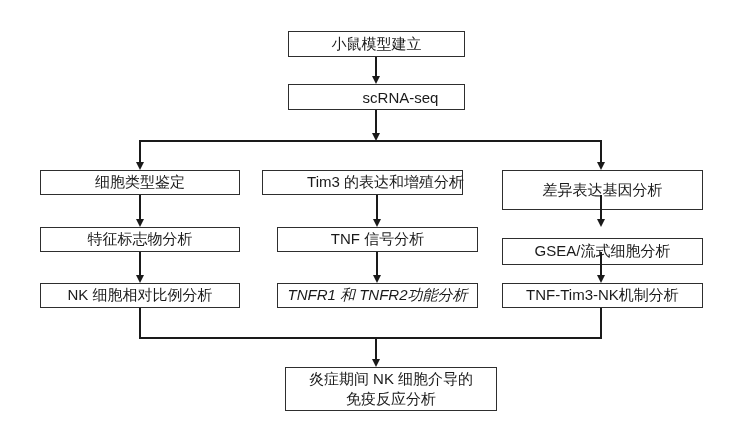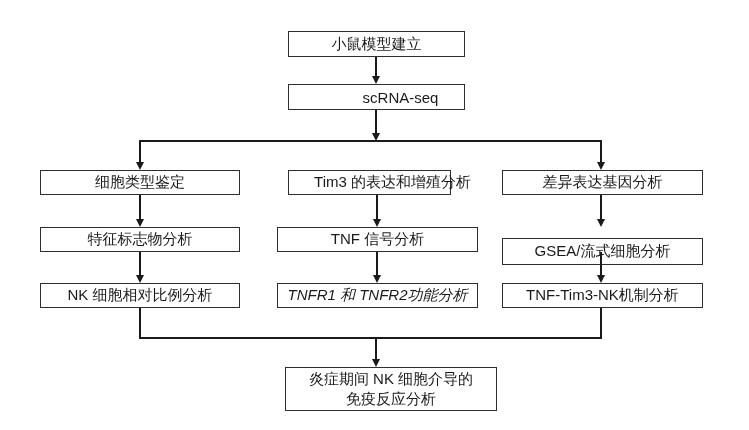--- a/index.html
+++ b/index.html
@@ -33,25 +33,25 @@
     line-height: 20px;
   }
   
   #n-top1   { left: 288px; top: 31px;  width: 177px; height: 26px; }
   #n-top2   { left: 288px; top: 84px;  width: 177px; height: 26px; padding-left: 48px; }
   
   #n-l1 { left: 40px;  top: 170px; width: 200px; height: 25px; }
   #n-l2 { left: 40px;  top: 227px; width: 200px; height: 25px; }
   #n-l3 { left: 40px;  top: 283px; width: 200px; height: 25px; }
   
-  #n-m1 { left: 288px; top: 170px; width: 163px; height: 25px; padding-left: 46px; }
+  #n-m1 { left: 262px; top: 170px; width: 201px; height: 25px; padding-left: 46px; }
   #n-m2 { left: 277px; top: 227px; width: 201px; height: 25px; }
   #n-m3 { left: 277px; top: 283px; width: 201px; height: 25px; font-style: italic; }
   
-  #n-r1 { left: 502px; top: 170px; width: 201px; height: 25px; }
+  #n-r1 { left: 502px; top: 170px; width: 201px; height: 40px; }
   #n-r2 { left: 502px; top: 238px; width: 201px; height: 27px; }
   #n-r3 { left: 502px; top: 283px; width: 201px; height: 25px; }
   
   #n-final { left: 285px; top: 367px; width: 212px; height: 44px; }
 
   .vline {
     position: absolute;
     width: 2px;
     background: #1a1a1a;
   }

